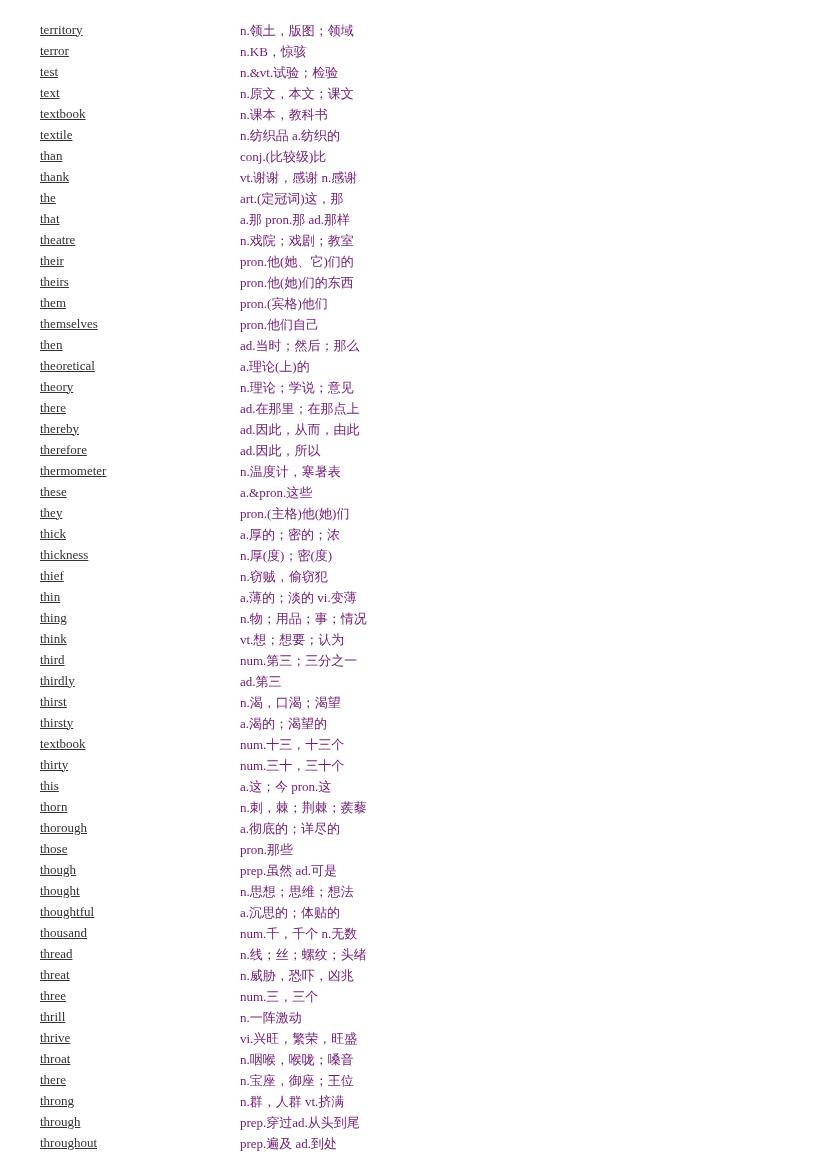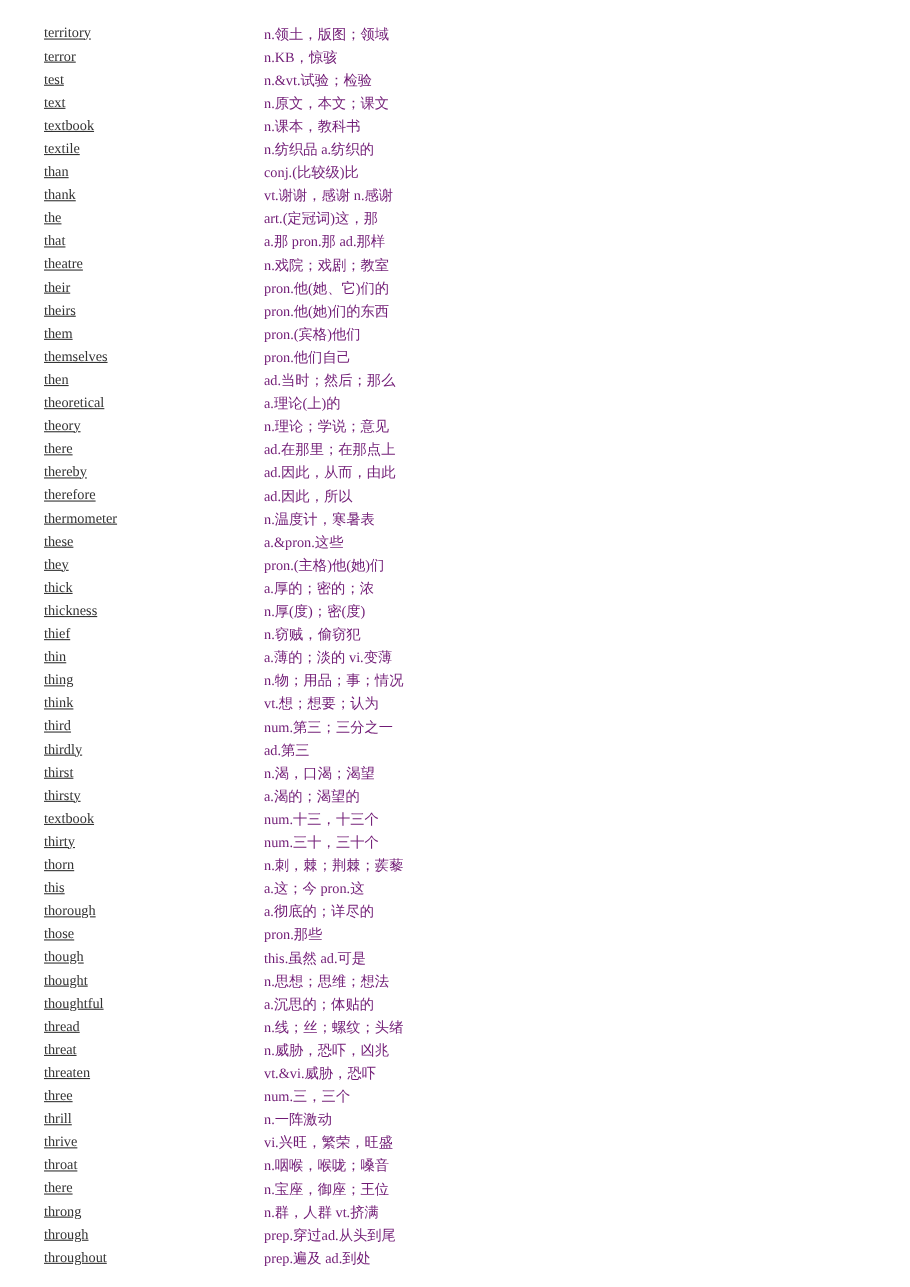--- a/index.html
+++ b/index.html
@@ -185,58 +185,58 @@
     </div>
     <div class="word-row">
       <div class="word-col english">textbook</div>
       <div class="word-col definition">num.十三，十三个</div>
     </div>
     <div class="word-row">
       <div class="word-col english">thirty</div>
       <div class="word-col definition">num.三十，三十个</div>
     </div>
     <div class="word-row">
+      <div class="word-col english">this</div>
+      <div class="word-col definition">a.这；今 pron.这</div>
+    </div>
+    <div class="word-row">
       <div class="word-col english">thorn</div>
       <div class="word-col definition"> n.刺，棘；荆棘；蒺藜</div>
     </div>
     <div class="word-row">
-      <div class="word-col english">this</div>
-      <div class="word-col definition">a.这；今 pron.这</div>
-    </div>
-    <div class="word-row">
       <div class="word-col english">thorough</div>
       <div class="word-col definition">a.彻底的；详尽的</div>
     </div>
     <div class="word-row">
       <div class="word-col english">those</div>
       <div class="word-col definition"> pron.那些</div>
     </div>
     <div class="word-row">
       <div class="word-col english">though</div>
-      <div class="word-col definition">this.虽然 ad.可是</div>
+      <div class="word-col definition">prep.虽然 ad.可是</div>
     </div>
     <div class="word-row">
       <div class="word-col english">thought</div>
       <div class="word-col definition">n.思想；思维；想法</div>
     </div>
     <div class="word-row">
       <div class="word-col english">thoughtful</div>
       <div class="word-col definition">a.沉思的；体贴的</div>
     </div>
     <div class="word-row">
+      <div class="word-col english">thousand</div>
+      <div class="word-col definition">num.千，千个 n.无数</div>
+    </div>
+    <div class="word-row">
       <div class="word-col english">thread</div>
       <div class="word-col definition">n.线；丝；螺纹；头绪</div>
     </div>
     <div class="word-row">
       <div class="word-col english">threat</div>
       <div class="word-col definition">n.威胁，恐吓，凶兆</div>
-    </div>
-    <div class="word-row">
-      <div class="word-col english">threaten</div>
-      <div class="word-col definition">vt.&amp;vi.威胁，恐吓</div>
     </div>
     <div class="word-row">
       <div class="word-col english">three</div>
       <div class="word-col definition">num.三，三个</div>
     </div>
     <div class="word-row">
       <div class="word-col english">thrill</div>
       <div class="word-col definition">n.一阵激动</div>
     </div>
     <div class="word-row">

